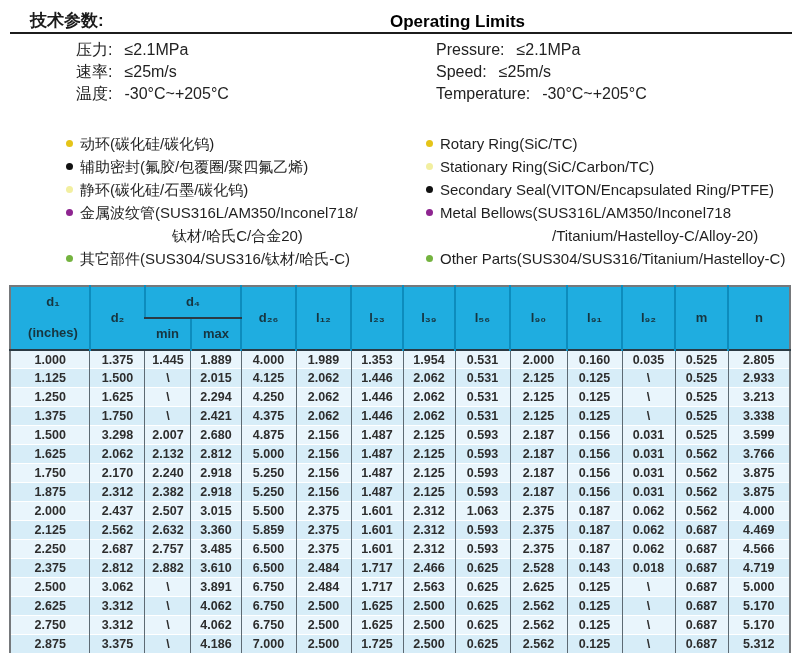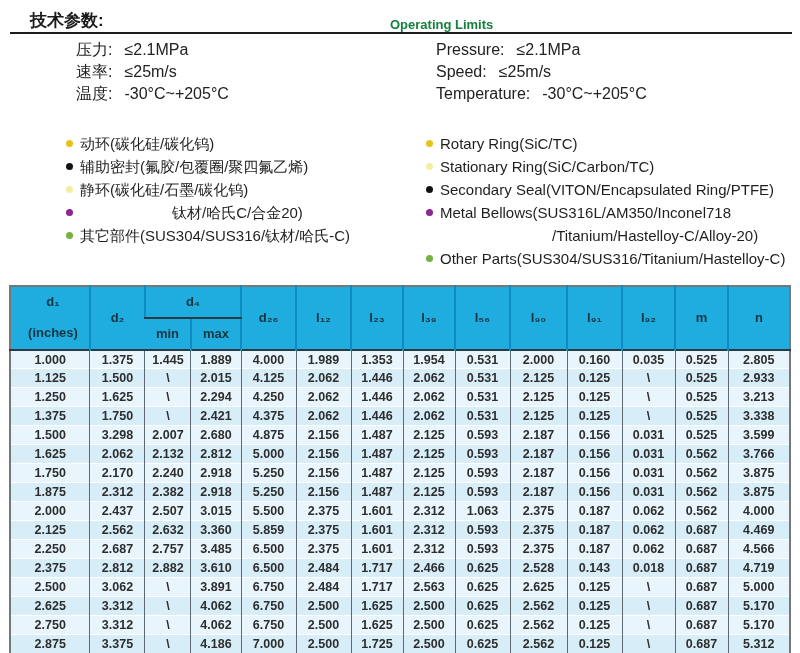--- a/index.html
+++ b/index.html
@@ -3,21 +3,21 @@
 <meta charset="utf-8">
 <style>
   * { margin:0; padding:0; box-sizing:border-box; }
   body { background:#fff; font-family:"Liberation Sans", sans-serif; }
   .page { width:800px; height:653px; background:#ffffff; overflow:hidden; position:relative; }
 
   
   .titles { display:flex; align-items:flex-end; height:34px; border-bottom:2px solid #1c1c1c;
             margin:0 8px 0 10px; }
   .title-cn { margin-left:20px; width:360px; font-size:17px; font-weight:bold; color:#1a1a1a; }
-  .title-en { font-size:13px; font-weight:bold; color:#15803d; }
+  .title-en { font-size:17px; font-weight:bold; color:#000000; }
 
   
   .specs { display:flex; padding-top:5px; }
   .specs-col { display:flex; flex-direction:column; }
   .specs-col.cn { margin-left:30px; width:360px; }
   .spec-line { font-size:16px; line-height:22px; color:#222; }
   .spec-label { margin-right:12px;margin-left:46px; }
 
   
   .materials { display:flex; margin-top:27px;padding-left:48px; }
@@ -96,20 +96,21 @@
         </div>
         <div class="mat-item">
           <span class="bullet" style="background: rgb(242, 239, 160);"></span>
           <div>
             <div class="mat-line">静环(碳化硅/石墨/碳化钨)</div>
           </div>
         </div>
         <div class="mat-item">
           <span class="bullet" style="background: rgb(142, 37, 144);"></span>
           <div>
+            <div class="mat-line">金属波纹管(SUS316L/AM350/Inconel718/</div>
             <div class="mat-line wrap">钛材/哈氏C/合金20)</div>
           </div>
         </div>
         <div class="mat-item">
           <span class="bullet" style="background: rgb(116, 179, 63);"></span>
           <div>
             <div class="mat-line">其它部件(SUS304/SUS316/钛材/哈氏-C)</div>
           </div>
         </div>
       </div>

